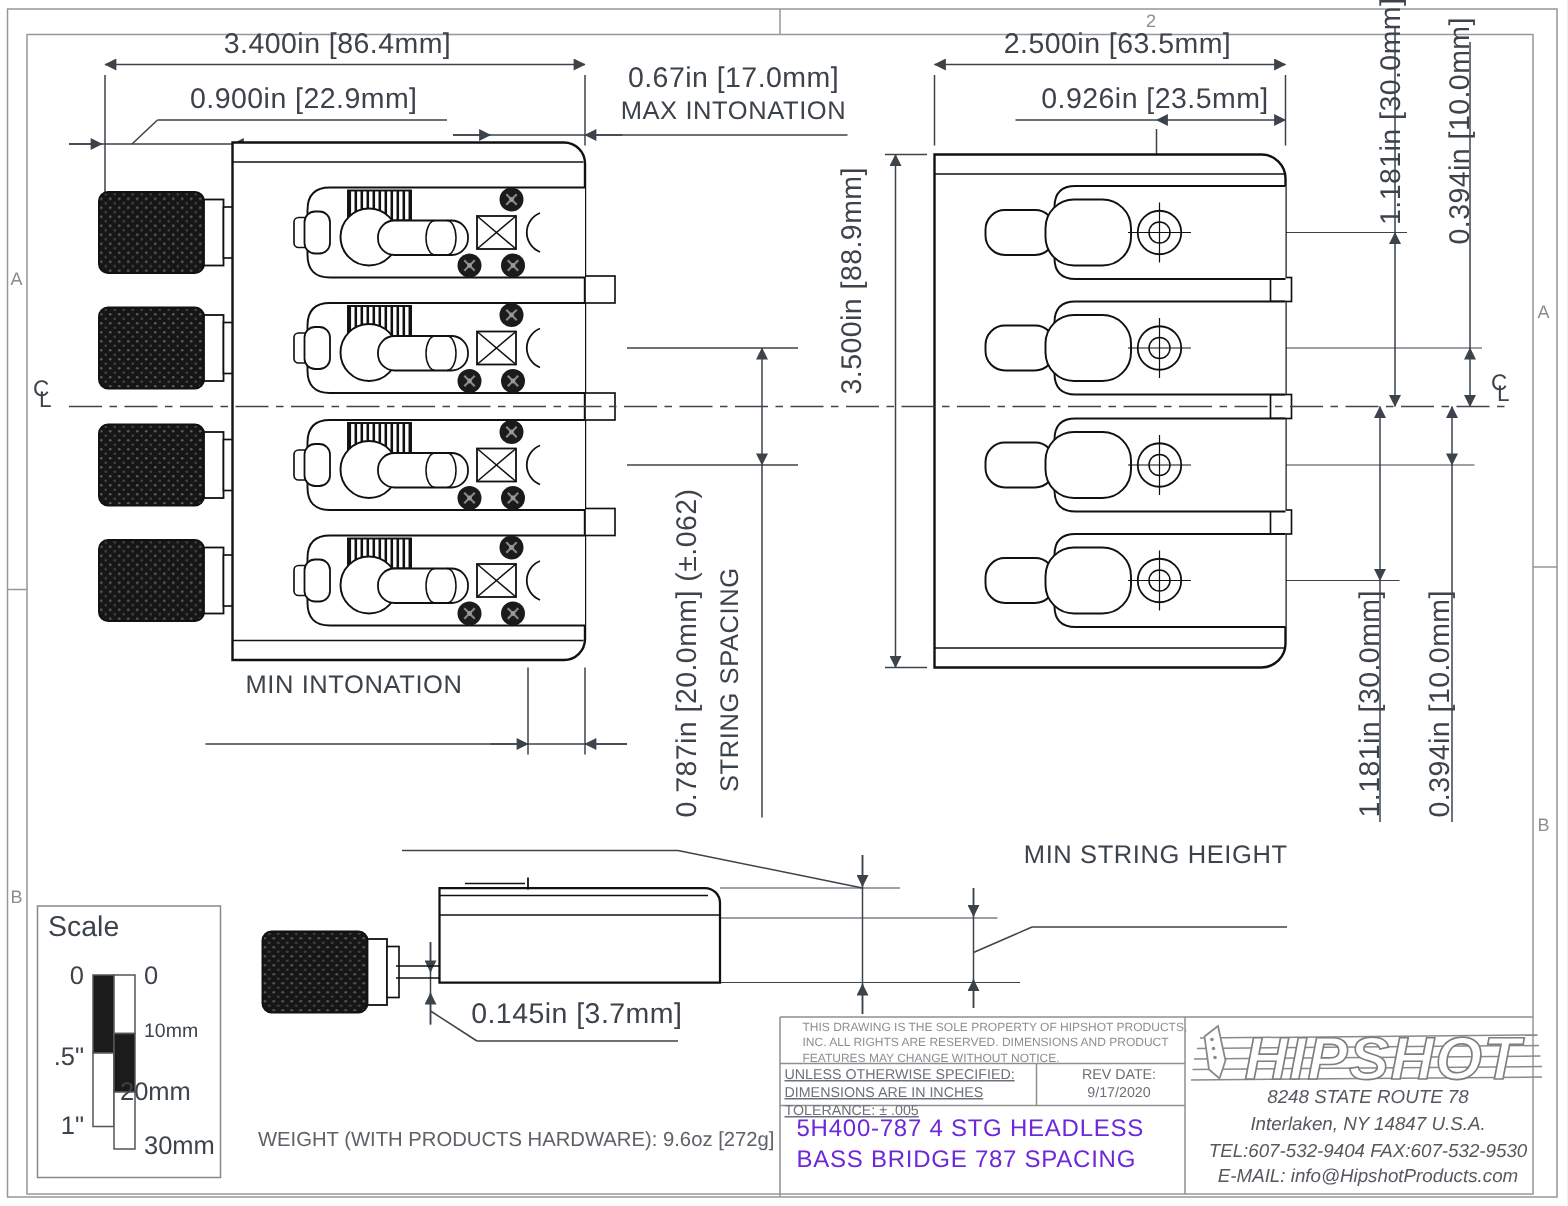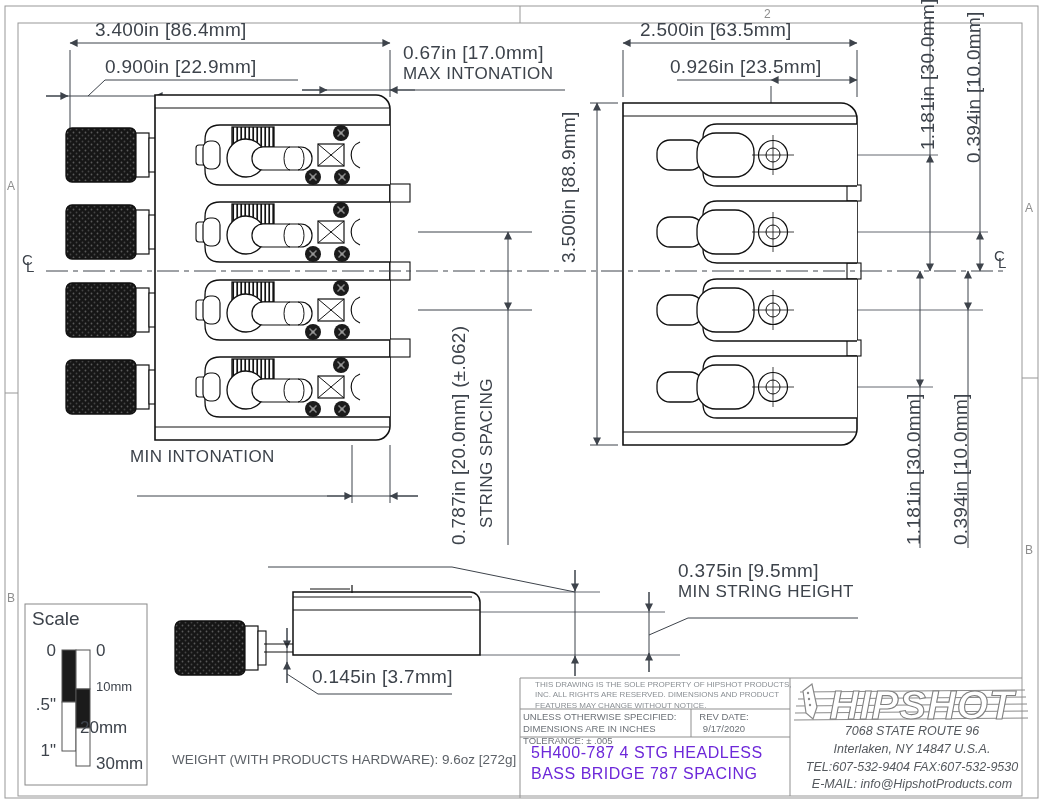--- a/index.html
+++ b/index.html
@@ -1,20 +1,20 @@
 <!DOCTYPE html>
 <html><head>
 <meta charset="utf-8">
 <style>
   html,body{margin:0;padding:0;background:#e8e8e8;}
   #stage{position:relative;width:1045px;height:804px;background:#ffffff;overflow:hidden;
          font-family:"Liberation Sans",sans-serif;}
   svg{position:absolute;left:0;top:0;}
   .t{position:absolute;color:#3d434b;white-space:nowrap;}
-  .c{text-align:left;}
+  .c{text-align:center;}
   .dim{font-size:19px;letter-spacing:.3px;}
   .lbl{font-size:17px;letter-spacing:.4px;}
   .rot{transform:rotate(-90deg);transform-origin:top left;}
   .zone{position:absolute;color:#8d8d8d;font-size:12px;}
   .cl{position:absolute;color:#3d434b;font-size:15px;line-height:1;width:22px;height:26px;}
   .cl .cc{position:absolute;left:2px;top:0;}
   .cl .ll{position:absolute;left:6px;top:7px;}
   .tb{position:absolute;color:#6b7076;}
   .stack div{white-space:nowrap;}
 </style>
@@ -268,46 +268,45 @@
 
 <div class="t dim c" style="left:640px;top:19px;width:210px;">2.500in [63.5mm]</div>
 <div class="t dim c" style="left:670px;top:56px;width:200px;">0.926in [23.5mm]</div>
 <div class="t dim rot" style="left:558px;top:263px;width:152px;">3.500in [88.9mm]</div>
 <div class="t dim rot" style="left:917px;top:150px;width:137px;">1.181in [30.0mm]</div>
 <div class="t dim rot" style="left:963px;top:163px;width:137px;">0.394in [10.0mm]</div>
 <div class="t dim rot" style="left:903px;top:545px;width:140px;">1.181in [30.0mm]</div>
 <div class="t dim rot" style="left:950px;top:545px;width:140px;">0.394in [10.0mm]</div>
 
 <div class="t c stack" style="left:678px;top:560px;width:185px;">
-  <div class="dim">0.375in [9.5mm]</div>
   <div class="lbl">MIN STRING HEIGHT</div>
 </div>
 <div class="t dim c" style="left:312px;top:666px;width:145px;">0.145in [3.7mm]</div>
 
 <div class="t" style="left:32px;top:608px;font-size:19px;">Scale</div>
 <div class="t" style="left:30px;top:641px;width:26px;text-align:right;font-size:17px;">0</div>
 <div class="t" style="left:24px;top:695px;width:32px;text-align:right;font-size:17px;">.5"</div>
 <div class="t" style="left:30px;top:741px;width:26px;text-align:right;font-size:17px;">1"</div>
 <div class="t" style="left:96px;top:641px;font-size:17px;">0</div>
 <div class="t" style="left:96px;top:679px;font-size:13px;">10mm</div>
 <div class="t" style="left:80px;top:718px;font-size:17px;">20mm</div>
 <div class="t" style="left:96px;top:754px;font-size:17px;">30mm</div>
 
 <div class="tb" style="left:172px;top:752px;font-size:13.5px;color:#5d6268;">WEIGHT (WITH PRODUCTS HARDWARE): 9.6oz [272g]</div>
 
 <div class="tb" style="left:523px;top:680px;width:263px;font-size:8px;line-height:1.3;color:#8a8f94;white-space:normal;margin-left:12px;">THIS DRAWING IS THE SOLE PROPERTY OF HIPSHOT PRODUCTS, INC. ALL RIGHTS ARE RESERVED. DIMENSIONS AND PRODUCT FEATURES MAY CHANGE WITHOUT NOTICE.</div>
-<div class="tb" style="left:523px;top:711px;width:164px;font-size:9.5px;line-height:1.25;color:#6d7artifact278;white-space:normal;color:#6d7278;">UNLESS OTHERWISE SPECIFIED: DIMENSIONS ARE IN INCHES TOLERANCE: ± .005</div>
-<div class="tb c stack" style="left:677px;top:711px;width:94px;font-size:9.5px;line-height:1.25;text-align:center;">
+<div class="tb" style="left:523px;top:711px;width:164px;font-size:9.5px;line-height:1.25;color:#6d7artifact278;white-space:normal;color:#6d7278;text-decoration:underline;">UNLESS OTHERWISE SPECIFIED: DIMENSIONS ARE IN INCHES TOLERANCE: ± .005</div>
+<div class="tb c stack" style="left:699px;top:711px;width:94px;font-size:9.5px;line-height:1.25;text-align:center;">
   <div>REV DATE:</div>
   <div>9/17/2020</div>
 </div>
 <div class="tb stack" style="left:531px;top:743px;font-size:16px;letter-spacing:.5px;line-height:1.3;color:#6d28d9;">
   <div>5H400-787 4 STG HEADLESS</div>
   <div>BASS BRIDGE 787 SPACING</div>
 </div>
 <div class="tb stack" style="left:795px;top:723px;width:234px;font-size:12.5px;font-style:italic;line-height:1.42;text-align:center;color:#55595e;">
-  <div>7068 STATE ROUTE 96</div>
+  <div>8248 STATE ROUTE 78</div>
   <div>Interlaken, NY 14847 U.S.A.</div>
   <div>TEL:607-532-9404 FAX:607-532-9530</div>
   <div>E-MAIL: info@HipshotProducts.com</div>
 </div>
 
 </div>
 
 </body></html>

